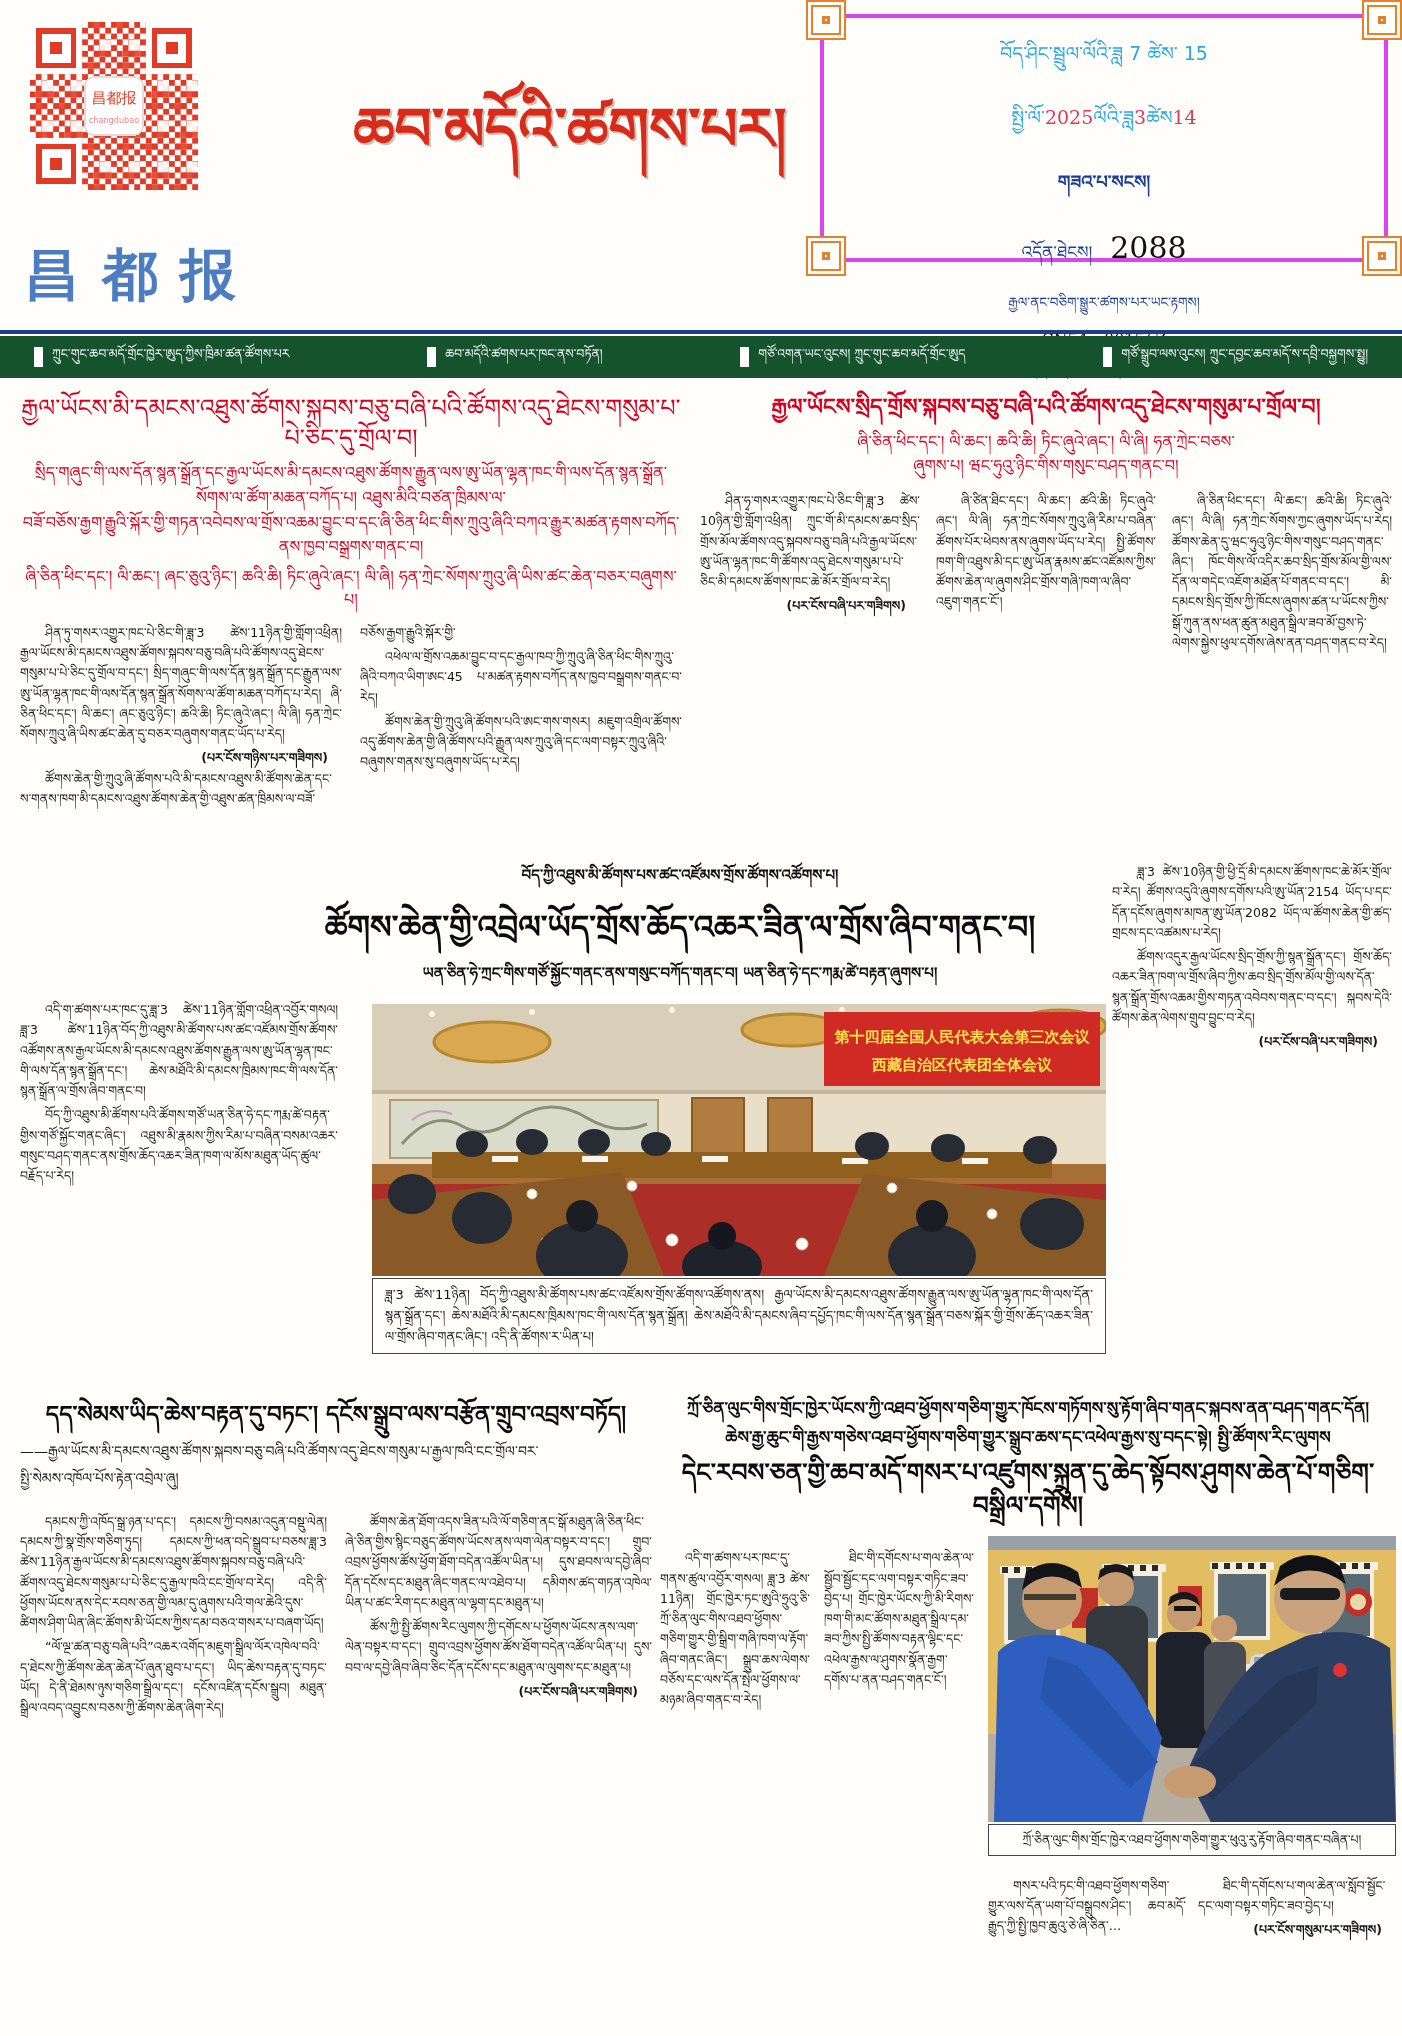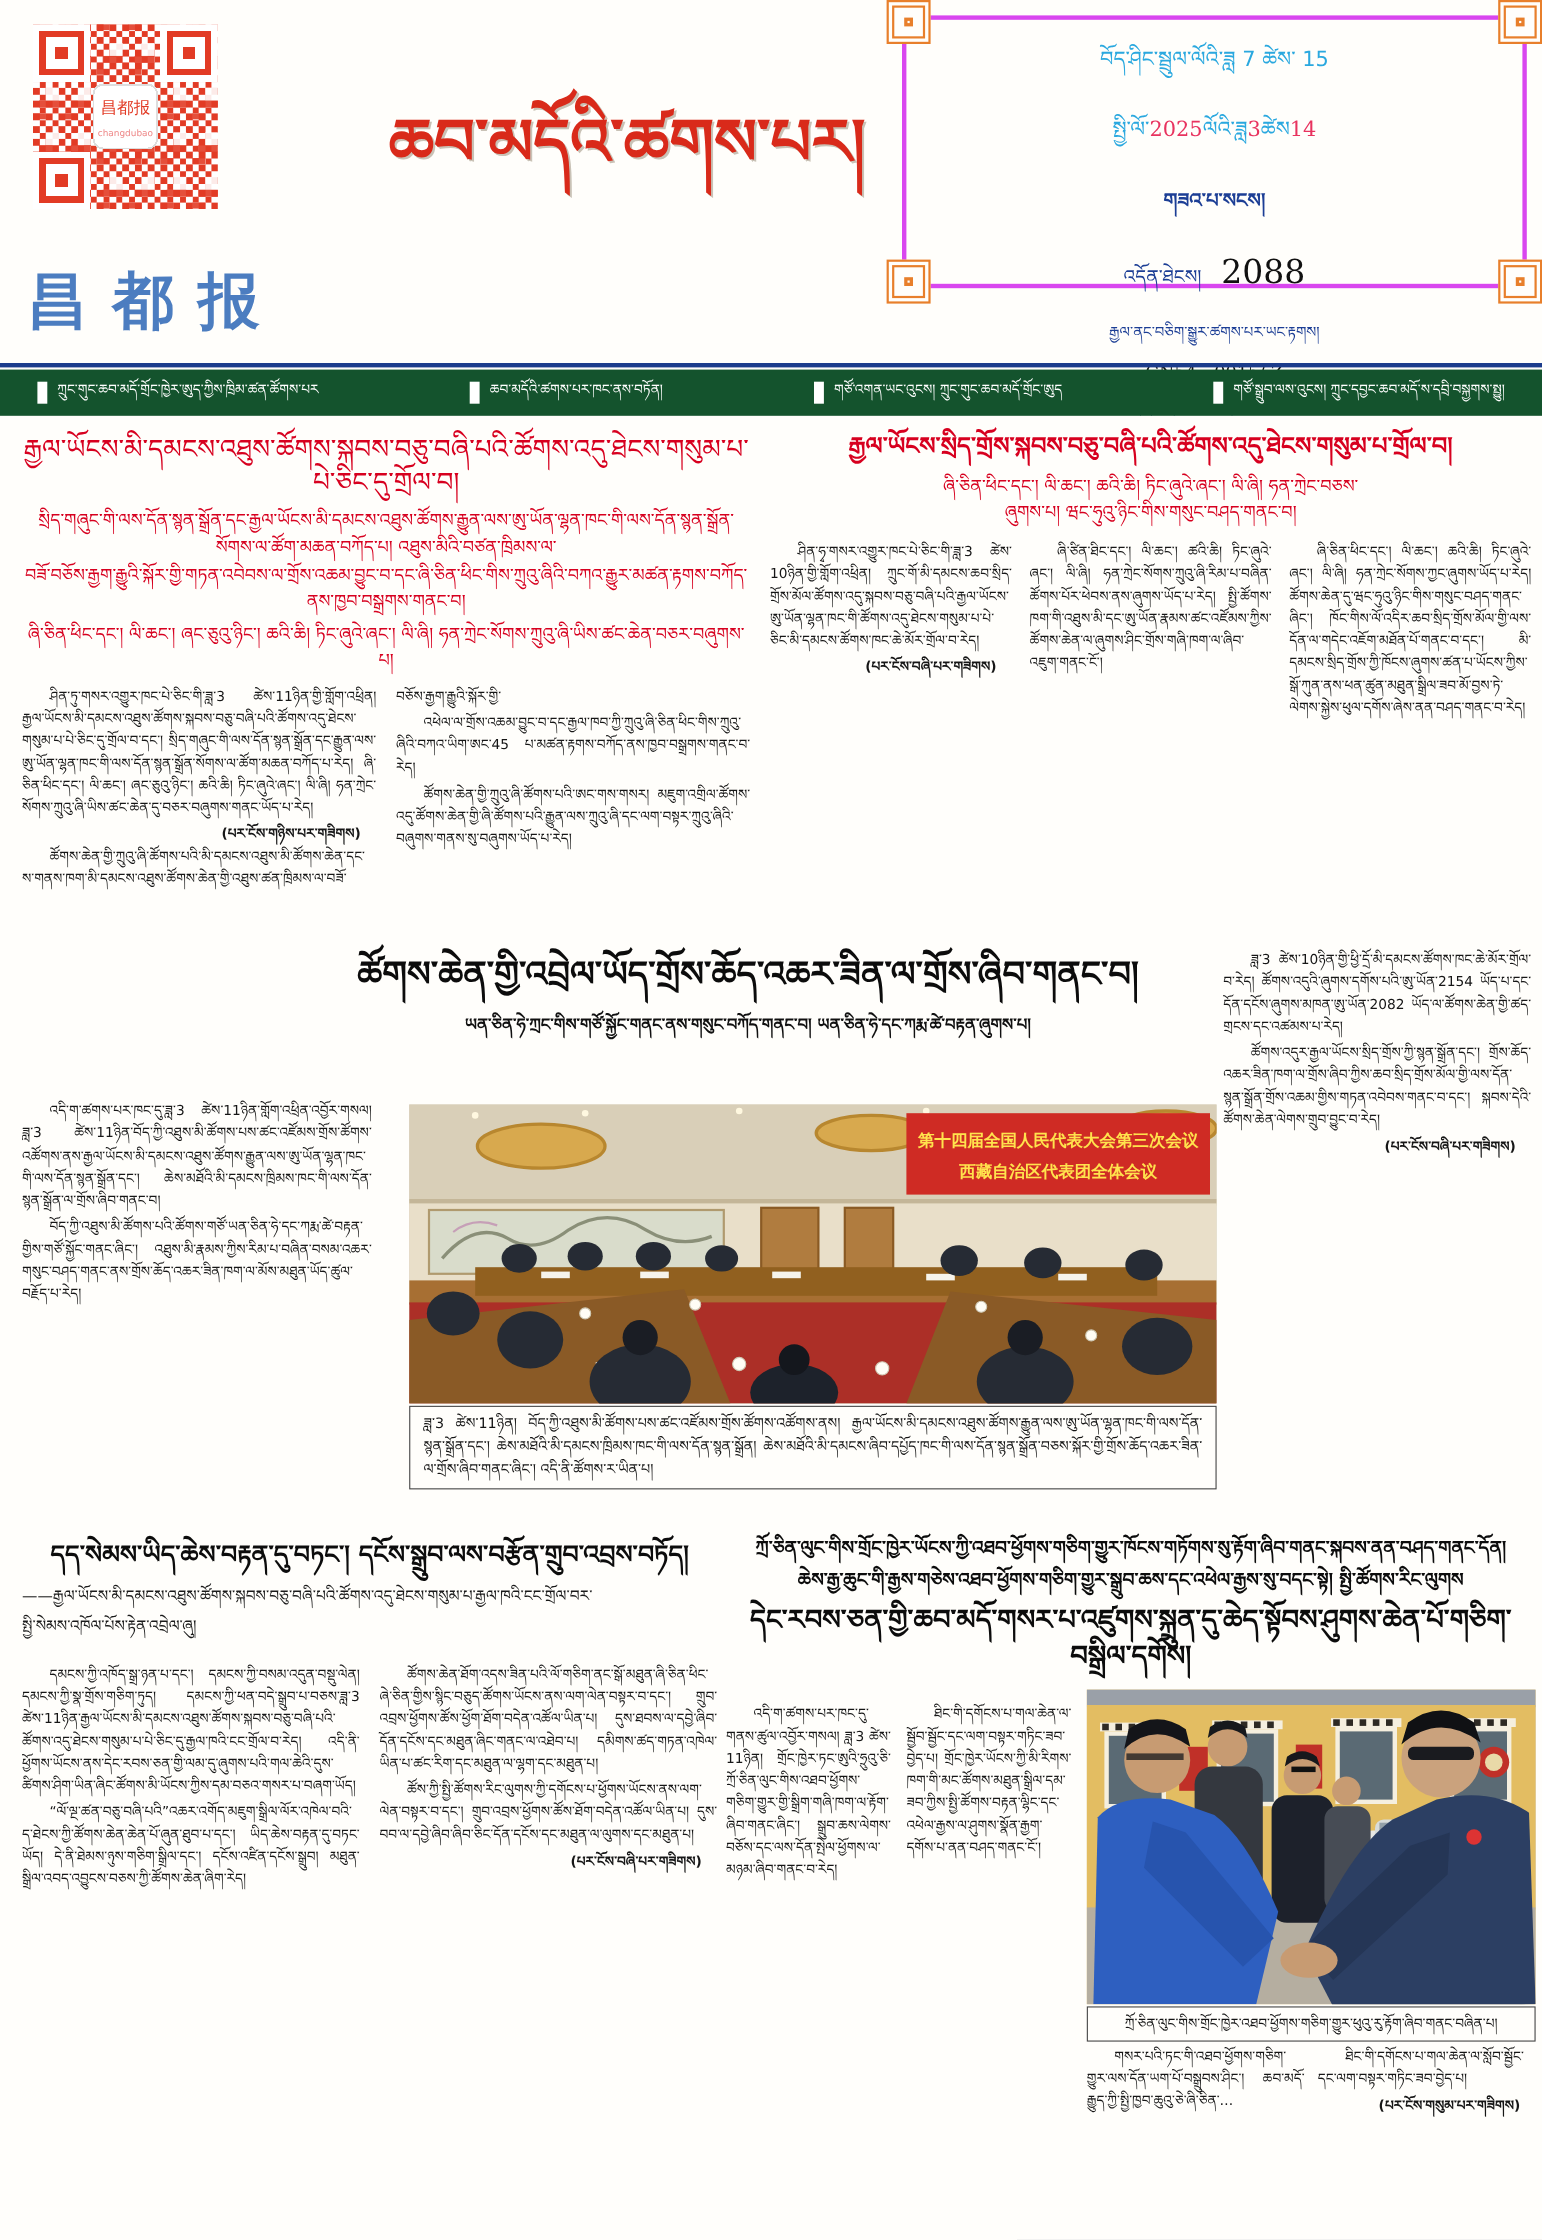--- a/index.html
+++ b/index.html
@@ -71,21 +71,21 @@
   
   .art-e{position:absolute;left:660px;top:1396px;width:736px;}
   .e-h1{font-size:17px;font-weight:bold;text-align:center;color:#0c0c0c;line-height:1.45;}
   .e-h2{margin-top:4px;font-size:17px;font-weight:bold;text-align:center;color:#0c0c0c;line-height:1.45;}
   .e-h3{margin-top:8px;font-size:25px;font-weight:bold;text-align:center;color:#0c0c0c;line-height:1.3;}
   .e-main{margin-top:14px;display:flex;gap:14px;}
   .e-col{width:150px;flex:none;height:455px;margin-top:12px;}
   .e-fig{width:408px;flex:none;}
   .e-photo{width:408px;height:286px;display:block;background:#e0c27a;}
   .e-capbox{border:1px solid #444;margin-top:2px;padding:5px 10px;font-size:12.5px;line-height:1.55;text-align:center;}
-  .e-sub{display:flex;gap:12px;margin-top:4px;align-items:flex-end;}
+  .e-sub{display:flex;gap:12px;margin-top:20px;align-items:flex-end;}
   .e-subcol{flex:1;height:112px;}
 </style>
 </head>
 <body>
 
 <div class="page">
 
   <div class="qr">
     <svg width="168" height="168" viewBox="0 0 29 29" shape-rendering="crispEdges">
       <rect width="29" height="29" fill="#ffffff"></rect>
@@ -196,20 +196,21 @@
       </div>
     </div>
   </div>
   <div class="b-cont body-txt">
     <p class="para">ཟླ་3 ཚེས་10ཉིན་གྱི་ཕྱི་དྲོ་མི་དམངས་ཚོགས་ཁང་ཆེ་མོར་གྲོལ་བ་རེད། ཚོགས་འདུའི་ཞུགས་དགོས་པའི་ཨུ་ཡོན་2154 ཡོད་པ་དང་དོན་དངོས་ཞུགས་མཁན་ཨུ་ཡོན་2082 ཡོད་ལ་ཚོགས་ཆེན་གྱི་ཚད་གྲངས་དང་འཚམས་པ་རེད།</p>
     <p class="para">ཚོགས་འདུར་རྒྱལ་ཡོངས་སྲིད་གྲོས་ཀྱི་སྙན་སྒྲོན་དང་། གྲོས་ཆོད་འཆར་ཟིན་ཁག་ལ་གྲོས་ཞིབ་ཀྱིས་ཆབ་སྲིད་གྲོས་མོལ་གྱི་ལས་དོན་སྙན་སྒྲོན་གྲོས་འཆམ་གྱིས་གཏན་འབེབས་གནང་བ་དང་། སྐབས་དེའི་ཚོགས་ཆེན་ལེགས་གྲུབ་བྱུང་བ་རེད།</p>
     <span class="attr">(པར་ངོས་བཞི་པར་གཟིགས)</span>
   </div>
 
   <div class="c-head">
+    <div class="c-kicker">བོད་ཀྱི་འཐུས་མི་ཚོགས་པས་ཚང་འཛོམས་གྲོས་ཚོགས་འཚོགས་པ།</div>
     <div class="c-main">ཚོགས་ཆེན་གྱི་འབྲེལ་ཡོད་གྲོས་ཆོད་འཆར་ཟིན་ལ་གྲོས་ཞིབ་གནང་བ།</div>
     <div class="c-deck">ཡན་ཅིན་ཧེ་ཀྲང་གིས་གཙོ་སྐྱོང་གནང་ནས་གསུང་བཀོད་གནང་བ། ཡན་ཅིན་ཧེ་དང་ཀརྨ་ཚེ་བརྟན་ཞུགས་པ།</div>
   </div>
   <div class="c-col body-txt">
     <p class="para">འདི་ག་ཚགས་པར་ཁང་དུ་ཟླ་3 ཚེས་11ཉིན་གློག་འཕྲིན་འབྱོར་གསལ། ཟླ་3 ཚེས་11ཉིན་བོད་ཀྱི་འཐུས་མི་ཚོགས་པས་ཚང་འཛོམས་གྲོས་ཚོགས་འཚོགས་ནས་རྒྱལ་ཡོངས་མི་དམངས་འཐུས་ཚོགས་རྒྱུན་ལས་ཨུ་ཡོན་ལྷན་ཁང་གི་ལས་དོན་སྙན་སྒྲོན་དང་། ཆེས་མཐོའི་མི་དམངས་ཁྲིམས་ཁང་གི་ལས་དོན་སྙན་སྒྲོན་ལ་གྲོས་ཞིབ་གནང་བ།</p>
     <p class="para">བོད་ཀྱི་འཐུས་མི་ཚོགས་པའི་ཚོགས་གཙོ་ཡན་ཅིན་ཧེ་དང་ཀརྨ་ཚེ་བརྟན་གྱིས་གཙོ་སྐྱོང་གནང་ཞིང་། འཐུས་མི་རྣམས་ཀྱིས་རིམ་པ་བཞིན་བསམ་འཆར་གསུང་བཤད་གནང་ནས་གྲོས་ཆོད་འཆར་ཟིན་ཁག་ལ་མོས་མཐུན་ཡོད་ཚུལ་བརྗོད་པ་རེད།</p>
   </div>
   <div class="c-fig">
     <svg class="c-photo" viewBox="0 0 734 272">
       <rect width="734" height="92" fill="#d9cfb8"></rect>

